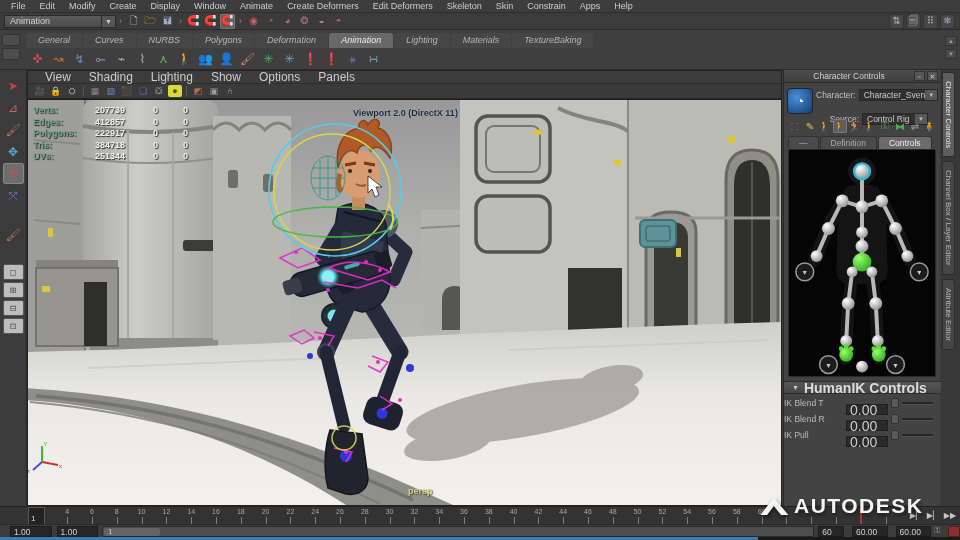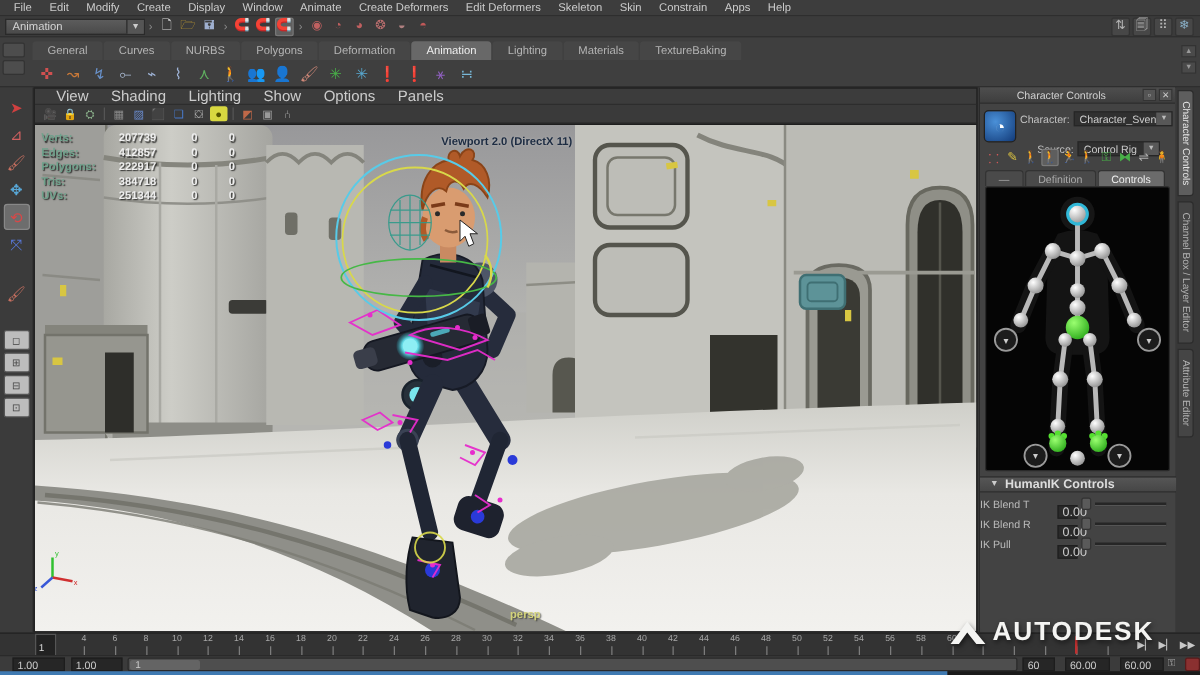--- a/index.html
+++ b/index.html
@@ -28,21 +28,21 @@
   #sl-right { margin-left:auto; margin-right:4px; display:flex; }
   #sl-right .ico { background:#474747; border:1px solid #333; }
 
   
   #shelf { left:0; top:30px; width:960px; height:40px; background:#3f3f3f; border-bottom:1px solid #2a2a2a; }
   #shelf-widgets { position:absolute; left:2px; top:4px; width:22px; height:32px; display:flex;
     flex-direction:column; gap:2px; }
   #shelf-widgets div { width:18px; height:12px; background:#4d4d4d; border:1px solid #333; border-radius:2px; }
   #shelf-tabs { position:absolute; left:26px; top:3px; height:15px; display:flex; }
   .shelf-tab { font-size:9px; color:#b5b5b5; padding:2px 12px 0 12px; margin-right:1px;
-    border-radius:3px 3px 0 0; background:#464646; cursor:default; }
+    border-radius:3px 3px 0 0; background:#464646; cursor:default;font-style:italic; }
   .shelf-tab.active { background:#686868; color:#eeeeee; }
   #shelf-icons { position:absolute; left:28px; top:19px; height:20px; display:flex; align-items:center; }
   .shelf-ico { width:19px; height:19px; margin-right:2px; display:flex; align-items:center;
     justify-content:center; font-size:12px; cursor:default; }
   #shelf-right { position:absolute; right:3px; top:6px; display:flex; flex-direction:column; gap:3px; }
   #shelf-right div { width:12px; height:10px; background:#4a4a4a; border:1px solid #333;
     color:#999; font-size:6px; text-align:center; line-height:9px; }
 
   
   #toolbox { left:0; top:70px; width:27px; height:436px; background:#3b3b3b;
@@ -107,25 +107,25 @@
   #cp-tabs { position:absolute; left:4px; top:66px; height:13px; display:flex; }
   .cp-tab { font-size:8.5px; color:#aaaaaa; background:#4a4a4a; padding:1px 10px 0 10px;
     margin-right:1px; border-radius:3px 3px 0 0; border:1px solid #333; border-bottom:none; }
   .cp-tab.active { background:#6b6b6b; color:#eeeeee; }
   #figure-box { position:absolute; left:4px; top:79px; width:148px; height:228px; background:#050505;
     border:1px solid #2a2a2a; border-radius:2px; }
   #humanik { position:absolute; left:0; top:311px; width:157px; }
   #hik-header { height:13px; background:linear-gradient(#565656,#464646); border-top:1px solid #2e2e2e;
     border-bottom:1px solid #2e2e2e; display:flex; align-items:center; padding-left:8px; }
   #hik-header .tri { color:#cccccc; font-size:7px; margin-right:5px; }
-  #hik-header .t { font-size:10px; font-weight:bold; color:#dddddd; }
+  #hik-header .t { font-size:14px; font-weight:bold; color:#dddddd; }
   .hik-row { display:flex; align-items:center; height:14px; margin-top:2px; }
   .hik-row .lb { width:62px; font-size:8.5px; color:#bbbbbb; padding-right:4px; }
-  .hik-row .val { width:16px; height:11px; background:#2a2a2a; border:1px solid #1f1f1f;
-    font-size:10px; color:#cccccc; padding-left:3px; line-height:11px;margin-top:12px; }
+  .hik-row .val { width:42px; height:11px; background:#2a2a2a; border:1px solid #1f1f1f;
+    font-size:14px; color:#cccccc; padding-left:3px; line-height:11px;margin-top:12px; }
   .hik-row .knob { width:8px; height:10px; background:#5a5a5a; border:1px solid #333;
     border-radius:2px; margin:0 3px; }
   .hik-row .slider { flex:1; height:3px; background:#262626; border-bottom:1px solid #555;
     margin-right:8px; }
 
   
   #sidetabs { left:941px; top:70px; width:19px; height:436px; background:#383838; }
   .side-tab { writing-mode:vertical-rl; font-size:8px; color:#b5b5b5; background:#454545;
     border:1px solid #2c2c2c; border-radius:0 3px 3px 0; padding:8px 1px; margin:2px 2px 4px 1px;
     white-space:nowrap; }

